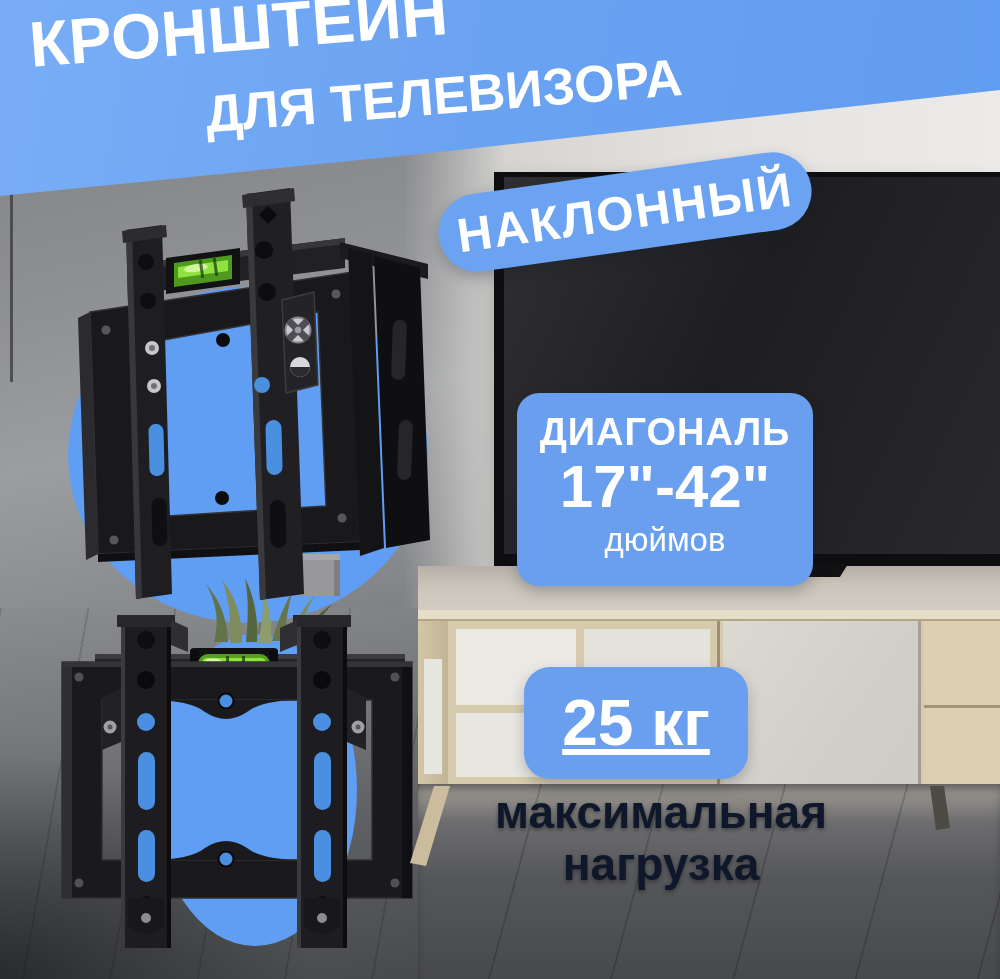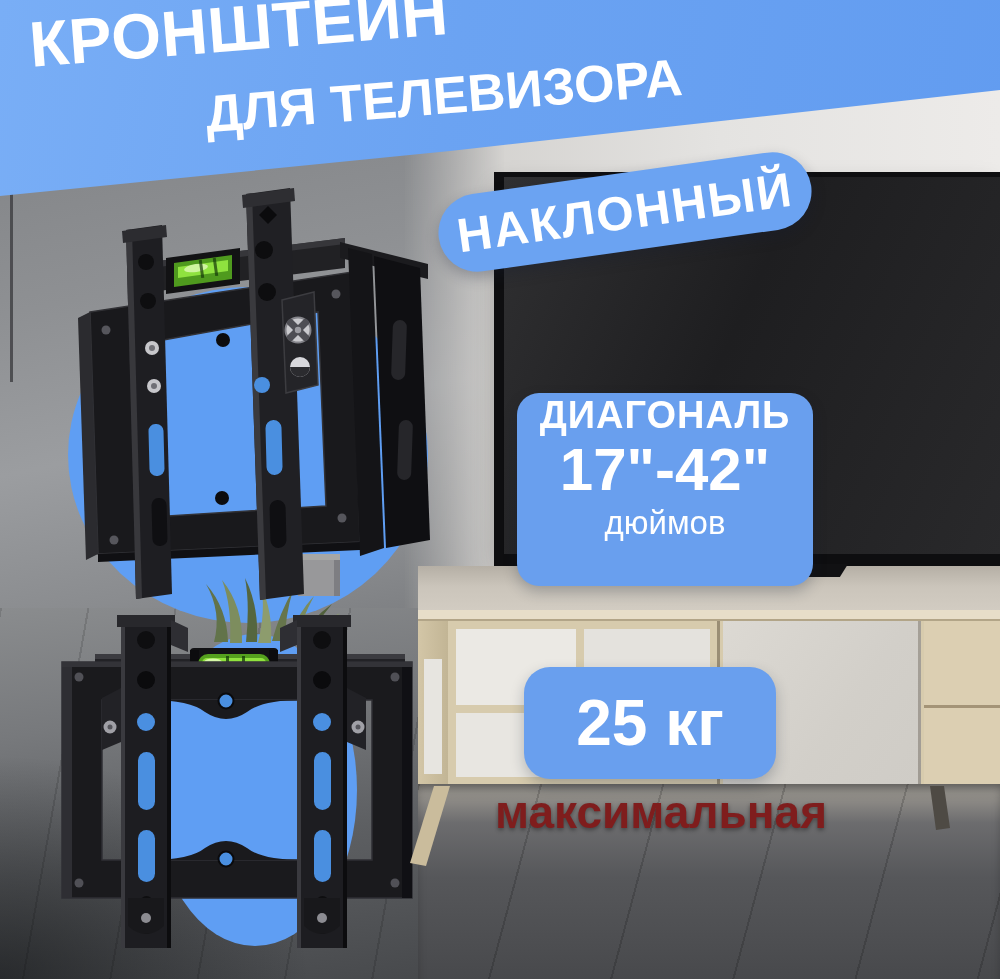--- a/index.html
+++ b/index.html
@@ -95,29 +95,29 @@
     background:#6ba3f2;transform:rotate(-8deg);
     display:flex;align-items:center;justify-content:center;
     box-shadow:0 6px 14px rgba(20,30,50,.28);
   }
   .badge span{position:static;color:#fff;font-size:48px;font-weight:bold;letter-spacing:2px;white-space:nowrap;}
 
   
   .card{background:#699fee;border-radius:22px;color:#fff;text-align:center;
     box-shadow:0 6px 14px rgba(20,30,50,.25);}
   .card span{position:static;display:block;}
-  .card-diagonal{left:517px;top:393px;width:296px;height:193px;}
+  .card-diagonal{left:517px;top:393px;width:296px;height:193px;padding-top:17px;}
   .diag-title{font-size:38px;font-weight:bold;letter-spacing:1px;line-height:44px;}
   .diag-range{font-size:60px;font-weight:bold;line-height:66px;}
   .diag-unit{font-size:33px;font-weight:normal;line-height:40px;}
-  .card-load{left:524px;top:667px;width:252px;height:112px;border-radius:26px;
-    display:flex;align-items:center;justify-content:center;}
+  .card-load{left:524px;top:667px;width:224px;height:112px;border-radius:26px;
+    display:flex;align-items:center;justify-content:center;text-decoration:underline;}
   .load-value{font-size:64px;font-weight:bold;white-space:nowrap;}
   .caption{
-    left:441px;top:786px;width:440px;text-align:center;color:#7f1d1d;
+    left:441px;top:786px;width:440px;text-align:center;color:#0f172a;
     font-size:46px;font-weight:bold;line-height:52px;
     text-shadow:0 2px 4px rgba(0,0,0,.4);
   }
   .caption span{position:static;display:block;}
 </style>
 </head>
 <body>
 
 <div class="stage">
 
@@ -322,15 +322,16 @@
     <span class="diag-title">ДИАГОНАЛЬ</span>
     <span class="diag-range">17"-42"</span>
     <span class="diag-unit">дюймов</span>
   </div>
 
   <div class="card card-load">
     <span class="load-value">25 кг</span>
   </div>
   <div class="caption">
     <span>максимальная</span>
+    <span>нагрузка</span>
   </div>
 
 </div>
 
 </body></html>

